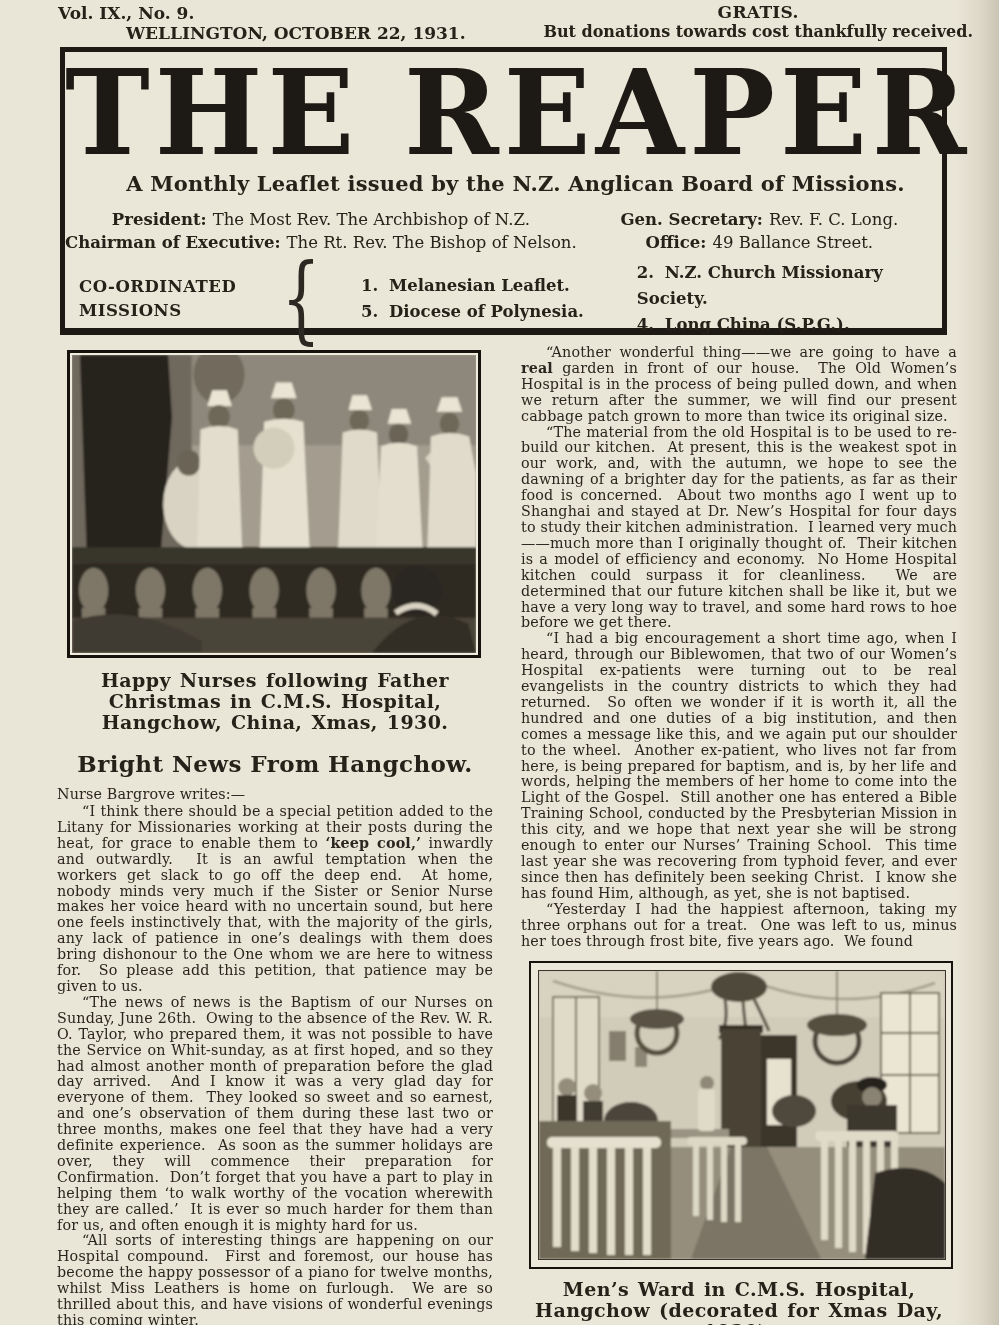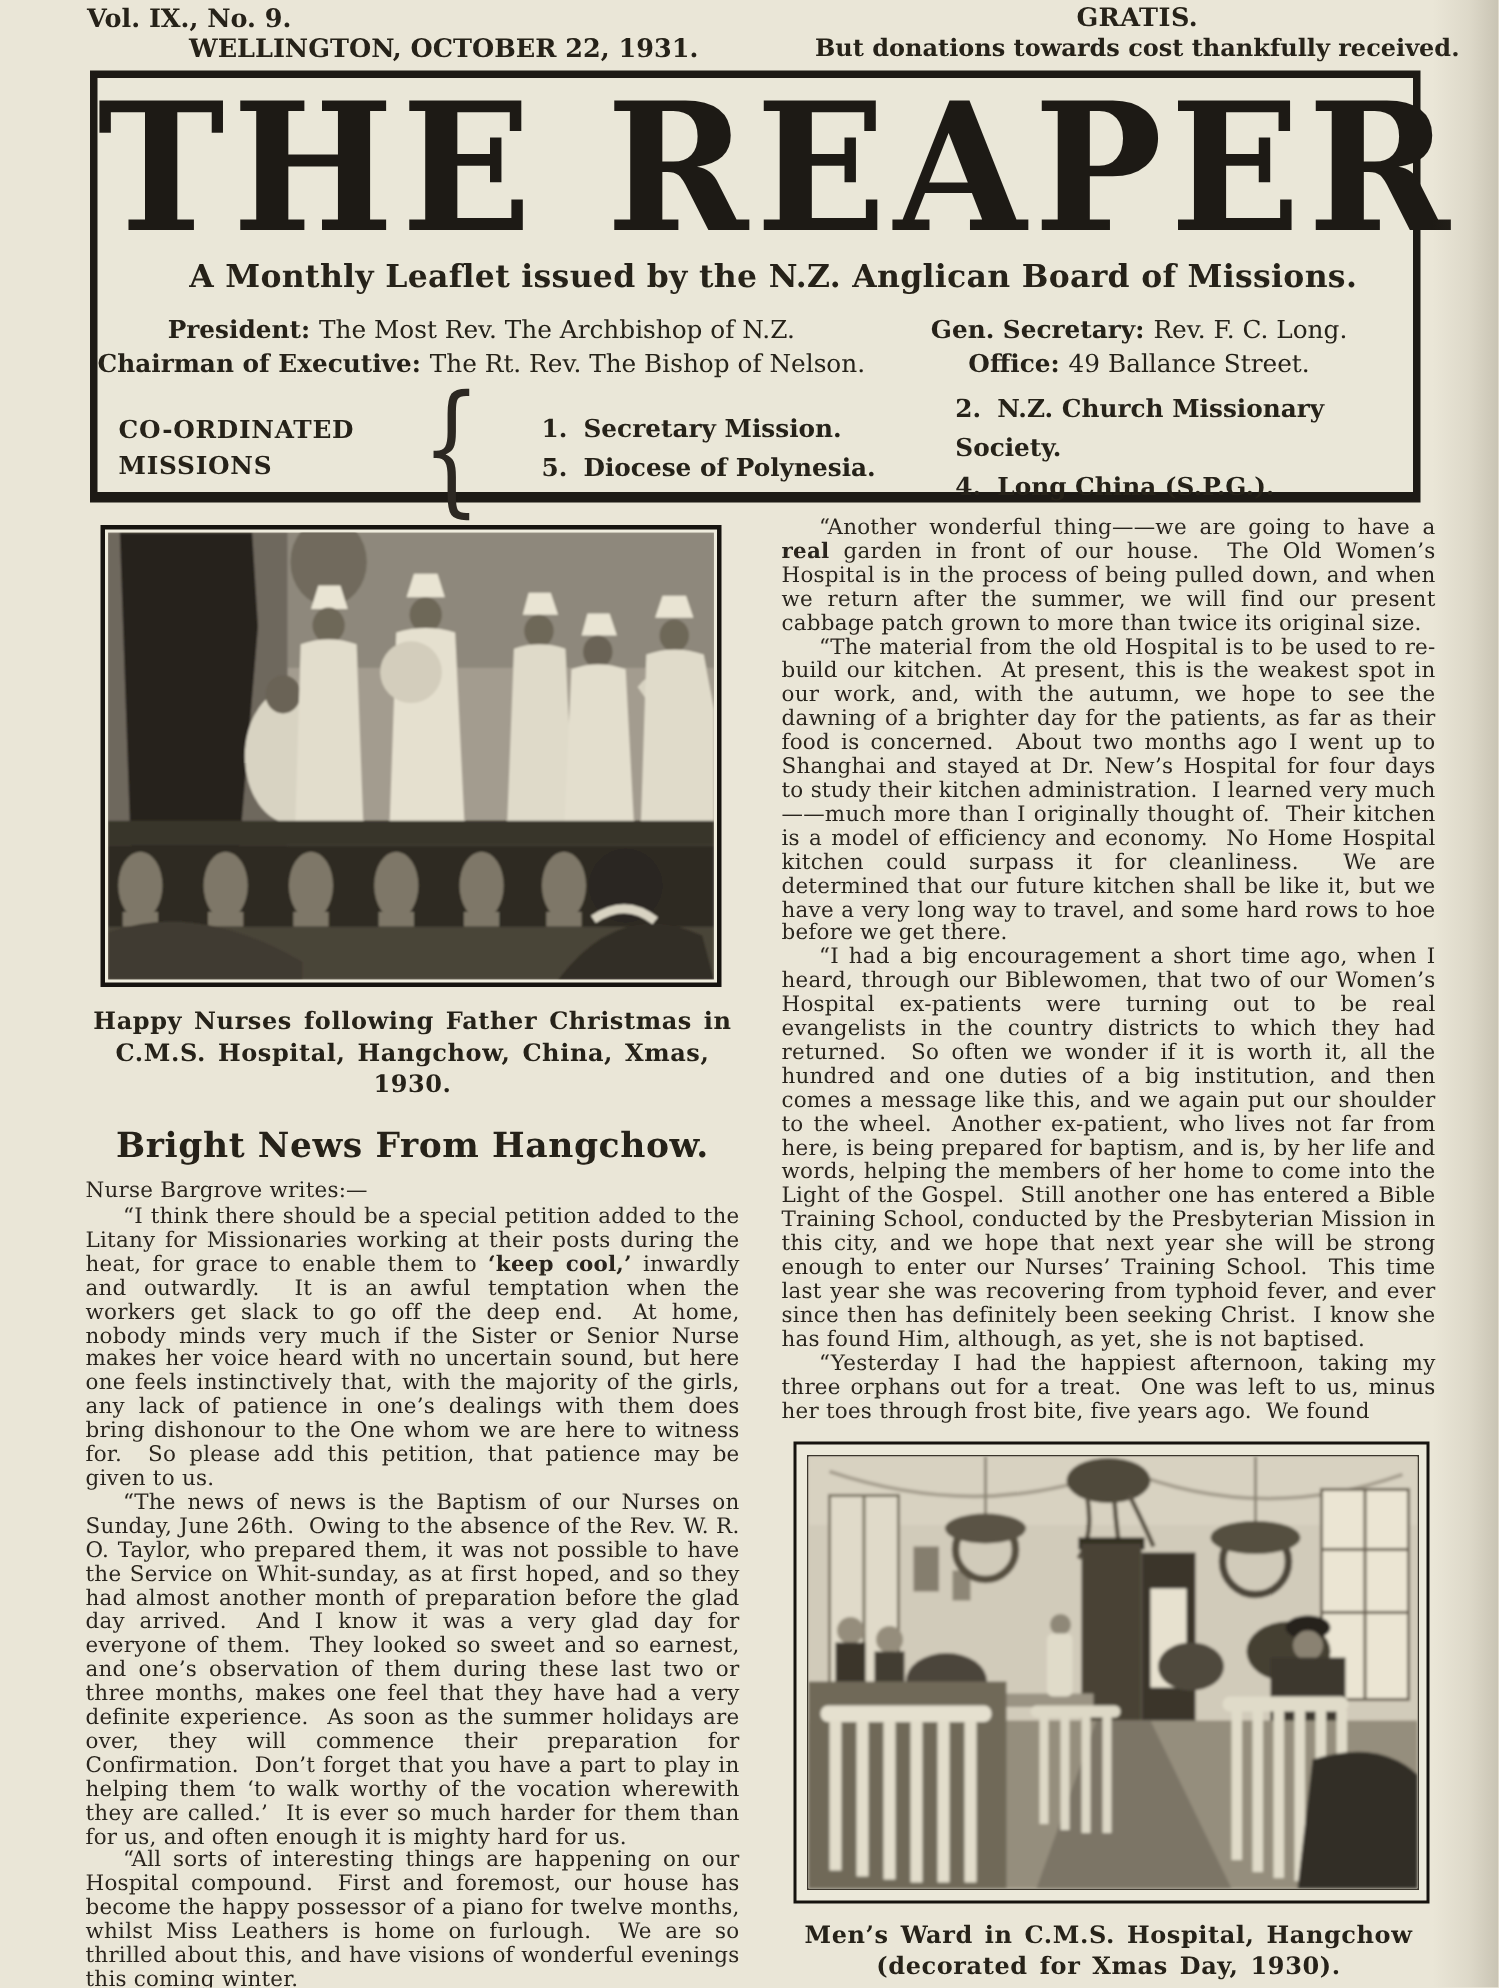--- a/index.html
+++ b/index.html
@@ -62,21 +62,21 @@
   }
   .para{text-indent:25px;}
   .byline{margin-bottom:1px;}
   
   .photo-frame{margin:7px 12px 0 10px;border:3px solid #16130f;padding:2px;background:#efecdd;}
   .photo-frame svg{display:block;width:100%;height:auto;}
   .photo-frame-2{margin:12px 4px 0 8px;border:2px solid #16130f;padding:7px;background:#ece9da;}
   .photo-frame-2 svg{display:block;width:100%;height:auto;border:1px solid #3a352c;}
   .caption{
     margin:12px 4px 0 4px;text-align:center;font-weight:700;
-    font-size:16px;line-height:21px;letter-spacing:0.4px;word-spacing:2px;
+    font-size:19px;line-height:21px;letter-spacing:0.4px;word-spacing:2px;
   }
   .article-heading{
     margin:17px 0 10px 0;text-align:center;font-weight:700;font-size:23px;letter-spacing:0.4px;
   }
   b{font-weight:700;}
 </style>
 </head>
 <body>
 
 <div class="edge-shadow"></div>
@@ -113,21 +113,21 @@
       </div>
     </div>
   </div>
   <div class="missions">
     <div class="miss-label">
       <div>CO-ORDINATED</div>
       <div>MISSIONS</div>
     </div>
     <div class="brace">{</div>
     <div class="miss-col miss-col-1">
-      <div><span class="m-num">1.</span><span>Secretary Mission.</span></div>
+      <div><span class="m-num">1.</span><span>Melanesian Leaflet.</span></div>
       <div><span class="m-num">5.</span><span>Diocese of Polynesia.</span></div>
     </div>
     <div class="miss-col miss-col-2">
       <div><span class="m-num">2.</span><span>N.Z. Church Missionary Society.</span></div>
       <div><span class="m-num">4.</span><span>Long China (S.P.G.).</span></div>
     </div>
   </div>
 </div>
 
 <div class="main">

